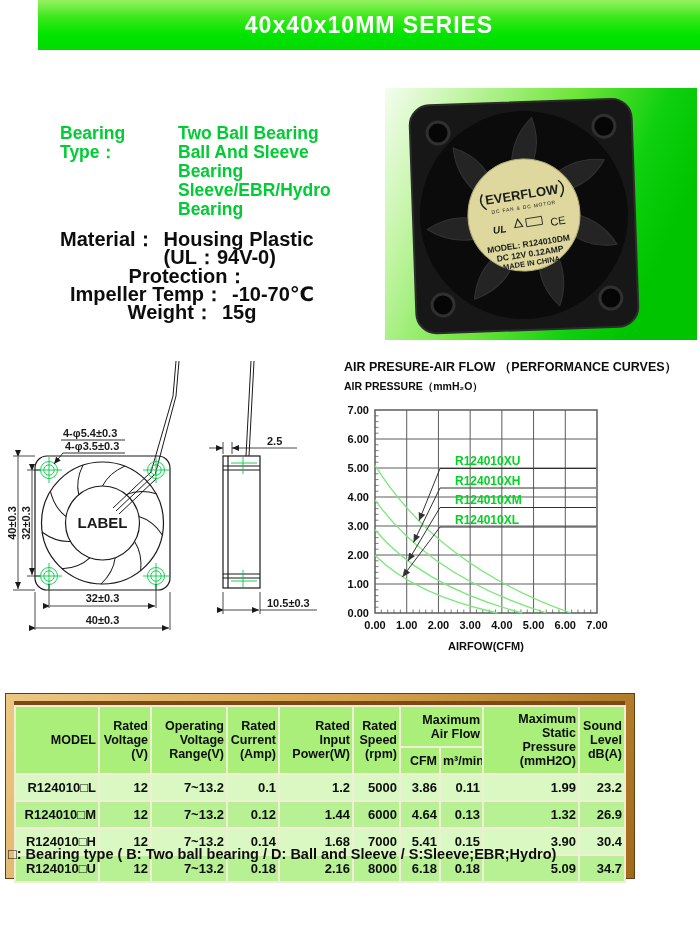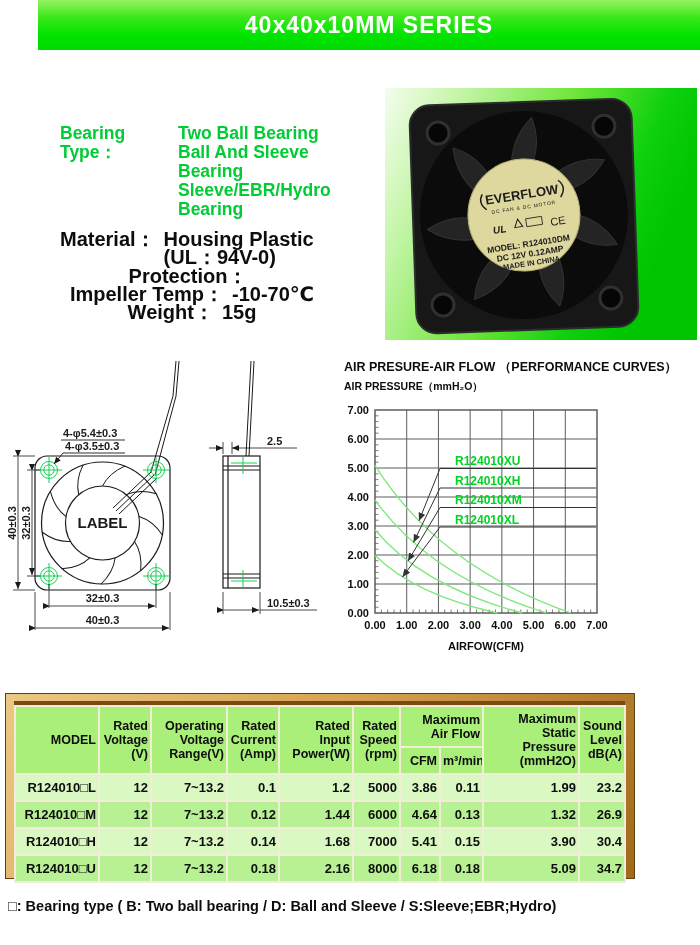--- a/index.html
+++ b/index.html
@@ -48,21 +48,21 @@
   table.spec th,table.spec td{border:2px solid #f2edd6;color:#0d0d0d;text-align:right;vertical-align:middle;
     padding:5px 2px;overflow:hidden;}
   table.spec th{background:#a9ef7a;font-weight:bold;font-size:12.5px;line-height:14px;}
   table.spec td{font-weight:bold;font-size:13px;}
   table.spec tbody tr:nth-child(odd) td{background:#d9f8c2;}
   table.spec tbody tr:nth-child(even) td{background:#b7f193;}
   .h-top{height:38px;}
   .h-sub{height:24px;}
   table.spec tbody tr{height:25px;}
 
-  .footnote{position:absolute;left:8px;top:898px;color:#0d0d0d;font-weight:bold;font-size:14.5px;}
+  .footnote{position:absolute;left:8px;top:846px;color:#0d0d0d;font-weight:bold;font-size:14.5px;}
 </style>
 </head>
 <body>
 
 <div class="page">
 
   <div class="banner">
     <span>40x40x10MM SERIES</span>
   </div>
 

